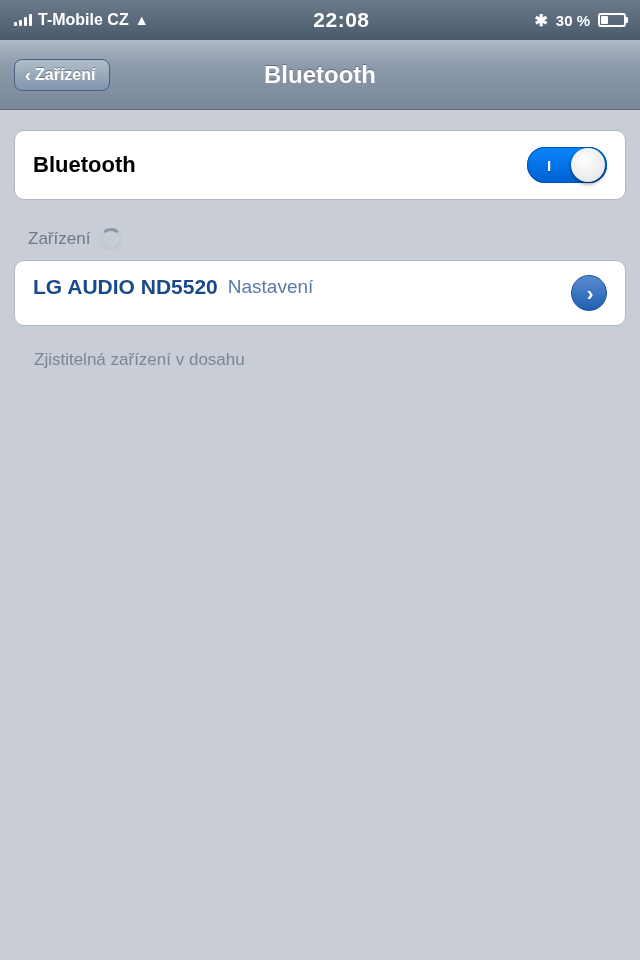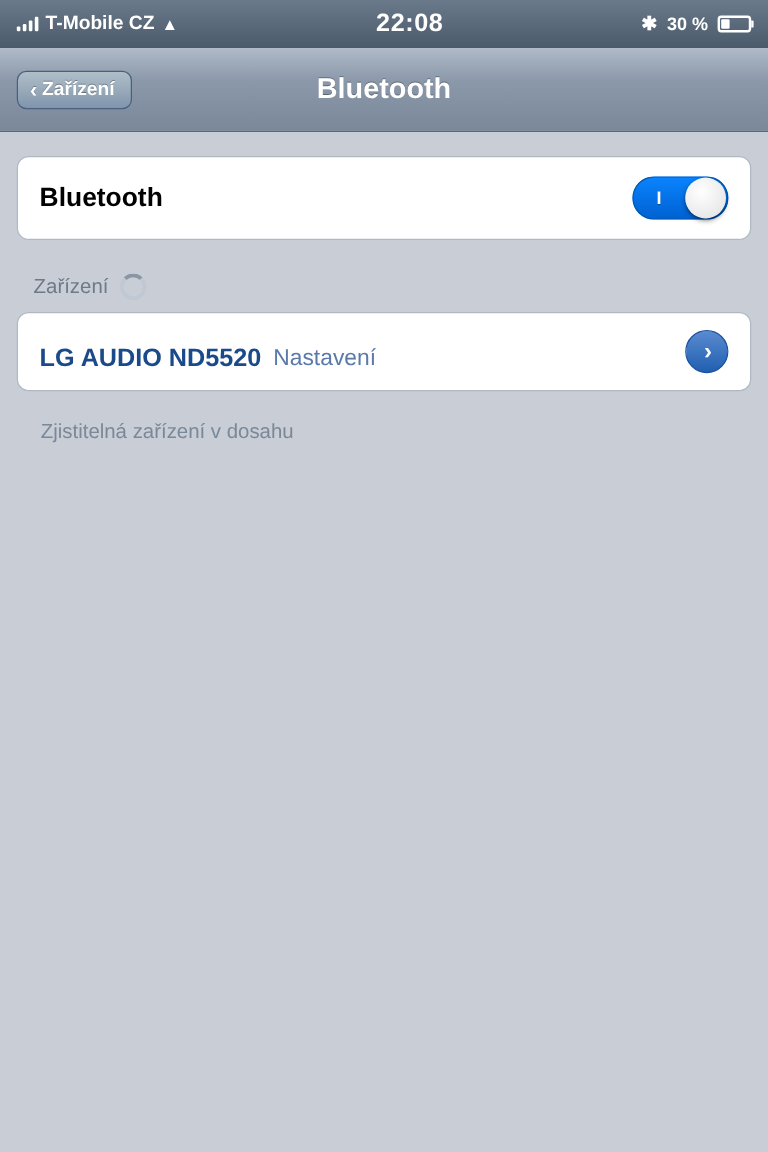--- a/index.html
+++ b/index.html
@@ -235,21 +235,21 @@
     .device-section {
       background: white;
       border-radius: 10px;
       margin-bottom: 14px;
       overflow: hidden;
       border: 1px solid #b0b8c4;
     }
 
     .device-row {
       display: flex;
-      align-items: flex-end;
+      align-items: flex-start;
       justify-content: space-between;
       padding: 14px 18px;
       min-height: 58px;
     }
 
     .device-name {
       font-size: 21px;
       font-weight: 700;
       color: #1a4a8a;
     }

